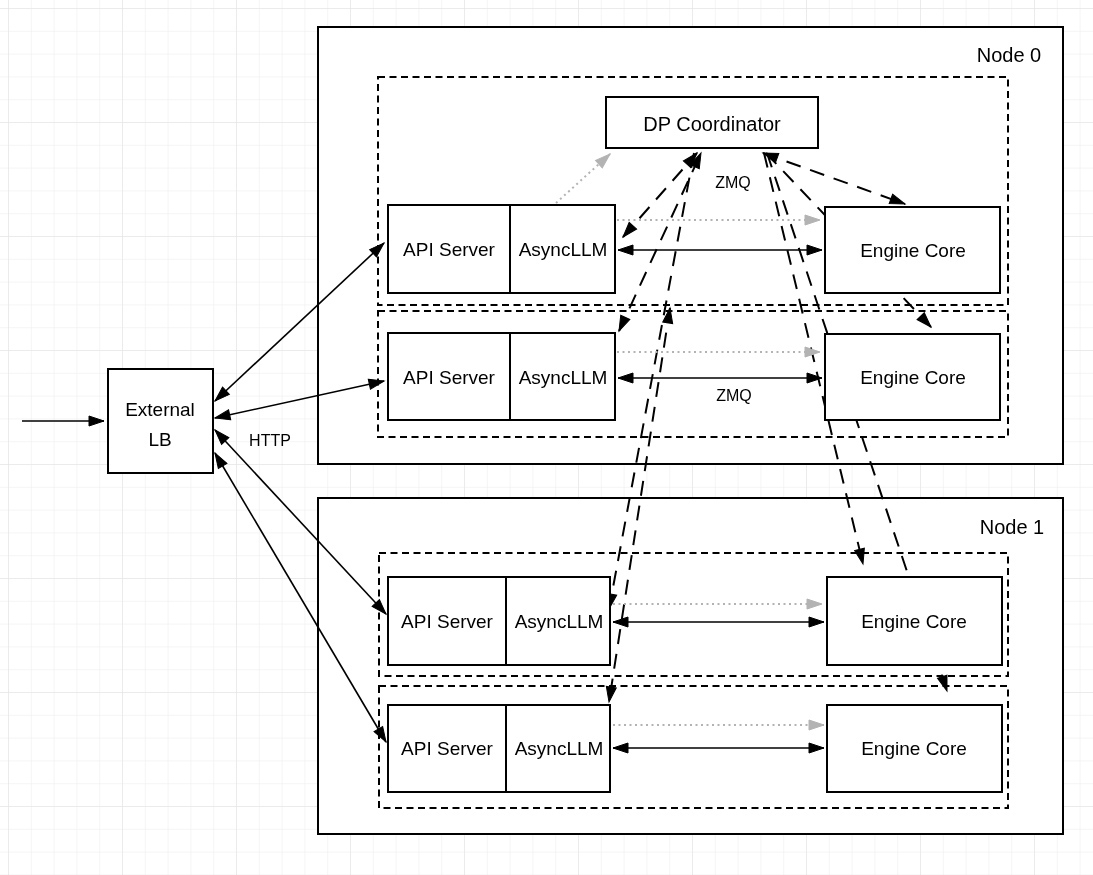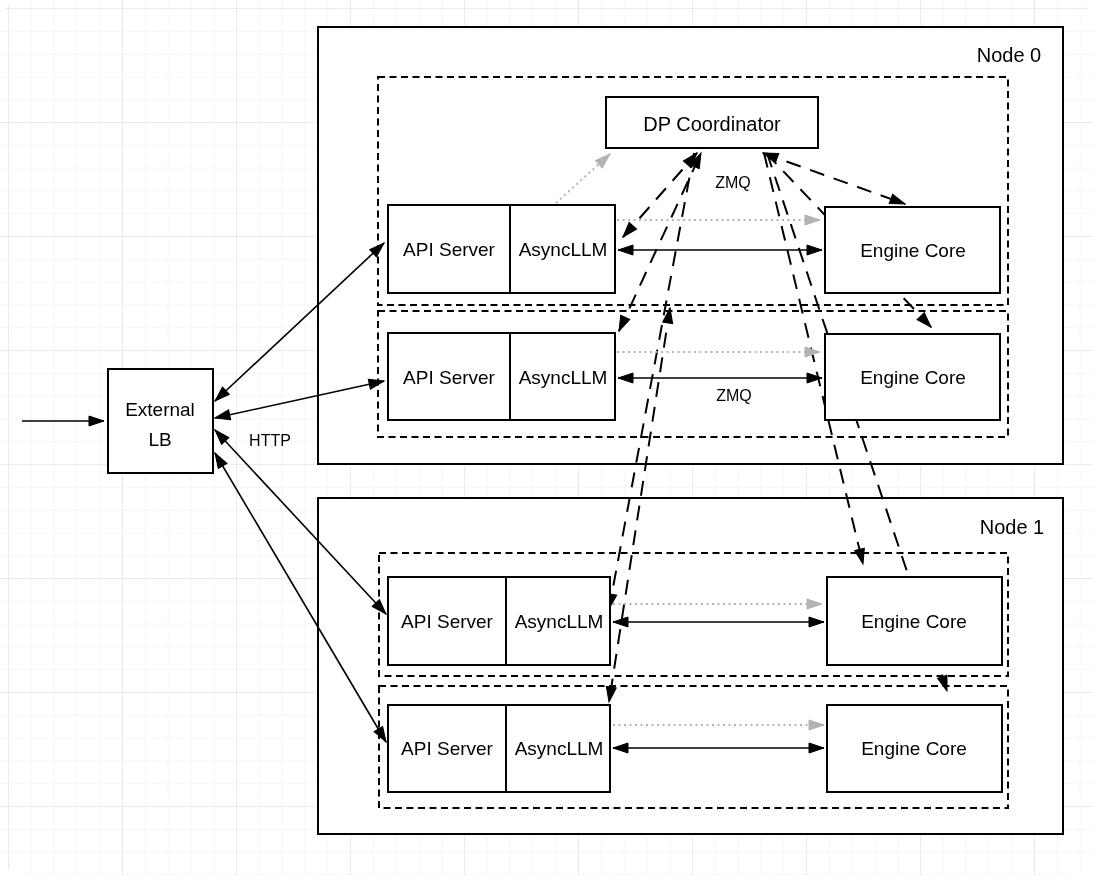--- a/index.html
+++ b/index.html
@@ -2,21 +2,20 @@
 <html><head>
 <meta charset="utf-8">
 <style>
   html, body { margin: 0; padding: 0; background: #ffffff; }
   .stage {
     position: relative;
     width: 1093px;
     height: 875px;
     font-family: "Liberation Sans", sans-serif;
     overflow: hidden;
-    border-radius: 23px;
   }
   svg { display: block; }
   text {
     font-family: "Liberation Sans", sans-serif;
     fill: #000000;
   }
   .box-label { font-size: 19px; }
   .node-label { font-size: 20px; }
   .coord-label { font-size: 20px; }
   .small-label { font-size: 16px; }

